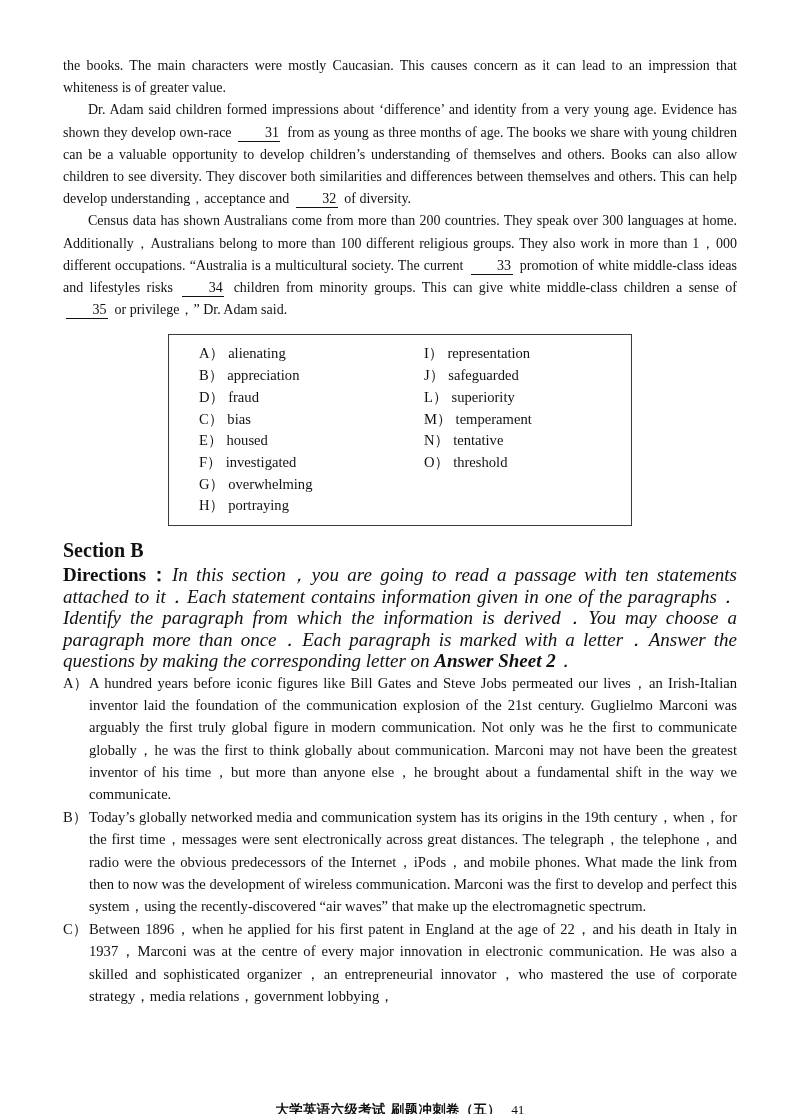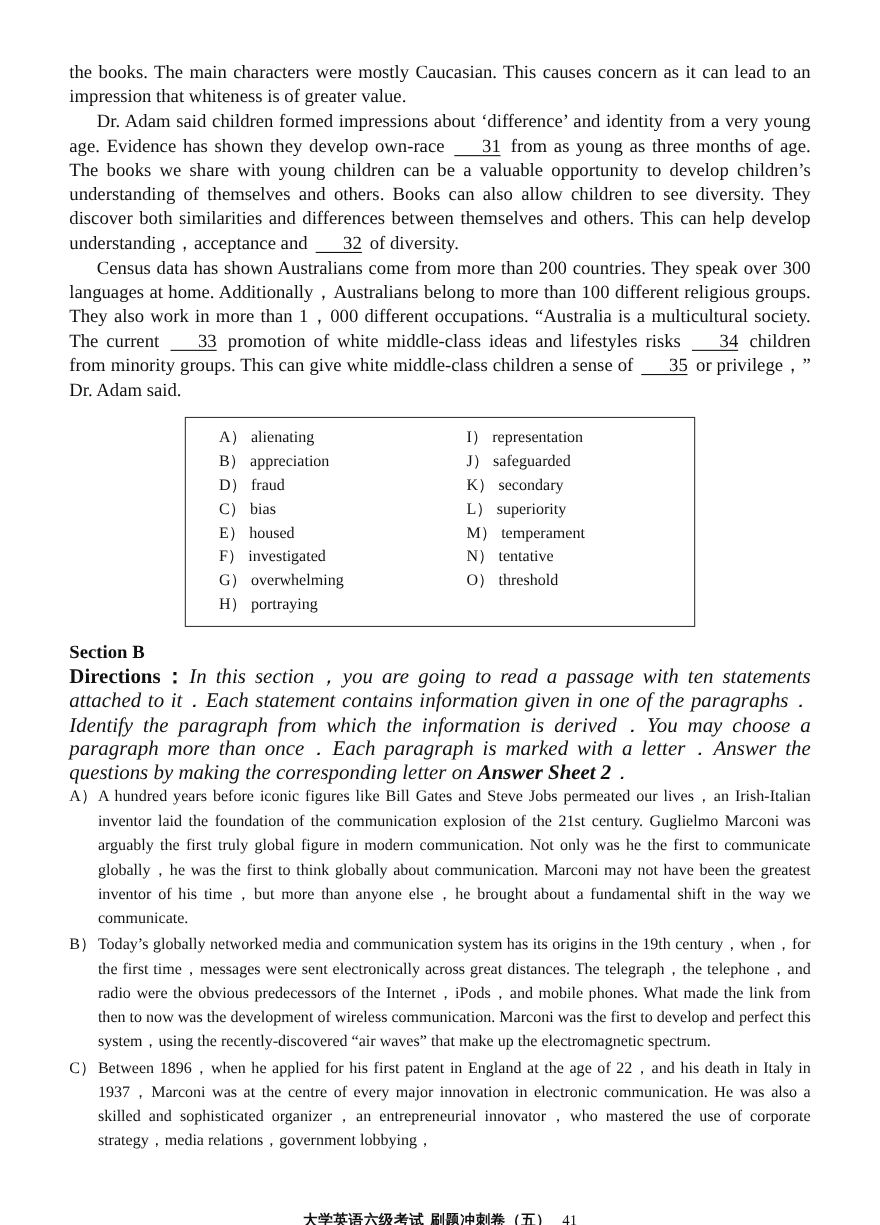--- a/index.html
+++ b/index.html
@@ -19,21 +19,21 @@
     position: absolute;
     left: 63px;
     top: 55px;
     width: 674px;
     height: 1000px;
   }
 
   
   p.body-para {
     margin: 0;
-    font-size: 17px;
+    font-size: 14px;
     line-height: 22.2px;
     text-align: justify;
     text-justify: inter-word;
     text-indent: 0;
   }
   p.body-para.indent {
     text-indent: 25px;
   }
 
   .blank {
@@ -65,21 +65,21 @@
   }
   .wb-item {
     font-size: 14.6px;
     line-height: 21.7px;
     white-space: nowrap;
   }
   .wb-item .lbl { margin-right: 4px; }
 
   
   .section-head {
-    font-size: 17px;
+    font-size: 20px;
     font-weight: bold;
     margin: 13px 0 2px 0;
   }
   .directions {
     font-size: 19px;
     line-height: 21.6px;
     text-align: justify;
     font-style: italic;
     margin: 0;
   }
@@ -152,21 +152,20 @@
         <div class="wb-item"><span class="lbl">D）</span><span>fraud</span></div>
         <div class="wb-item"><span class="lbl">C）</span><span>bias</span></div>
         <div class="wb-item"><span class="lbl">E）</span><span>housed</span></div>
         <div class="wb-item"><span class="lbl">F）</span><span>investigated</span></div>
         <div class="wb-item"><span class="lbl">G）</span><span>overwhelming</span></div>
         <div class="wb-item"><span class="lbl">H）</span><span>portraying</span></div>
       </div>
     <div class="wb-col right" id="wbRight">
         <div class="wb-item"><span class="lbl">I）</span><span>representation</span></div>
         <div class="wb-item"><span class="lbl">J）</span><span>safeguarded</span></div>
-        <div class="wb-item"><span class="lbl">K）</span><span>secondary</span></div>
         <div class="wb-item"><span class="lbl">L）</span><span>superiority</span></div>
         <div class="wb-item"><span class="lbl">M）</span><span>temperament</span></div>
         <div class="wb-item"><span class="lbl">N）</span><span>tentative</span></div>
         <div class="wb-item"><span class="lbl">O）</span><span>threshold</span></div>
       </div>
   </div>
 
   <div class="section-head">Section B</div>
 
   <p class="directions">

